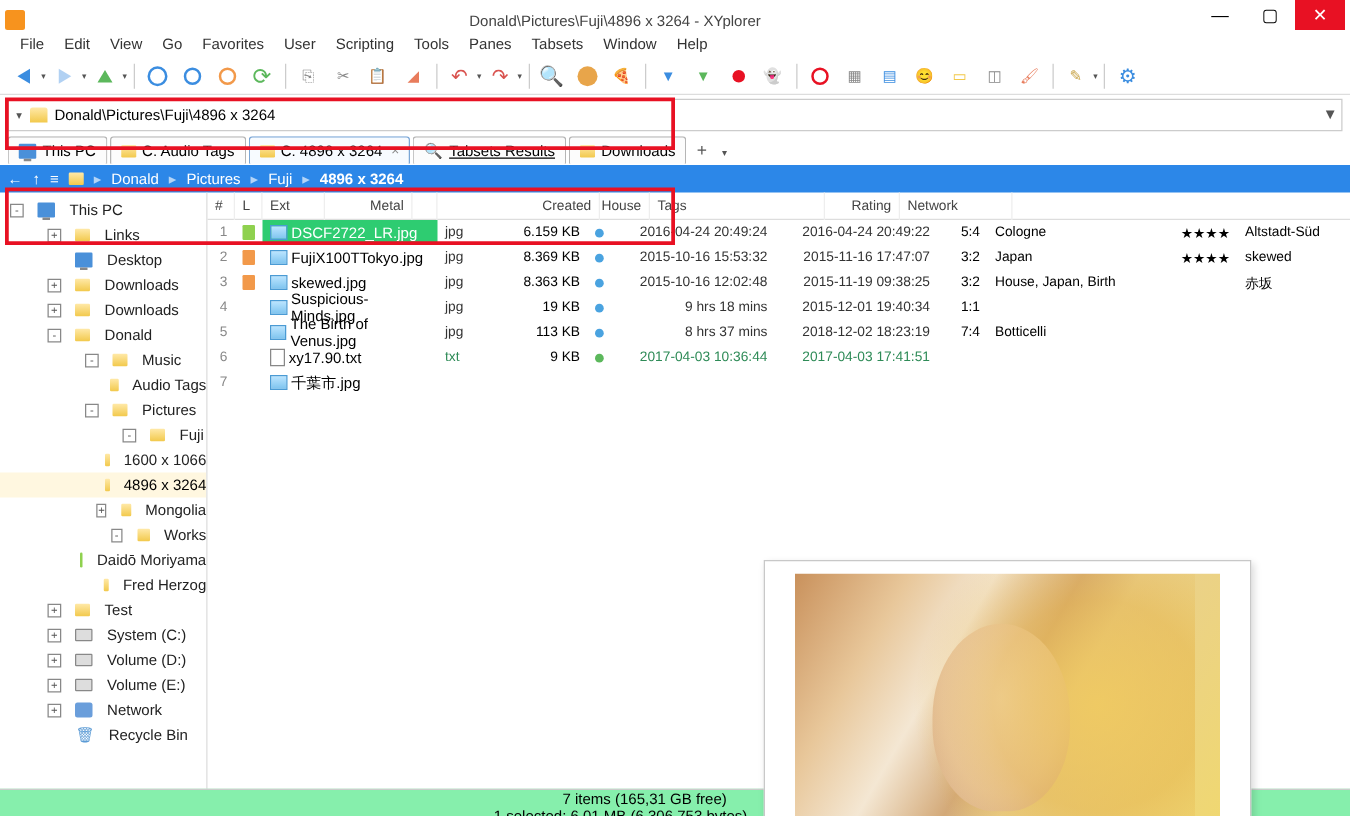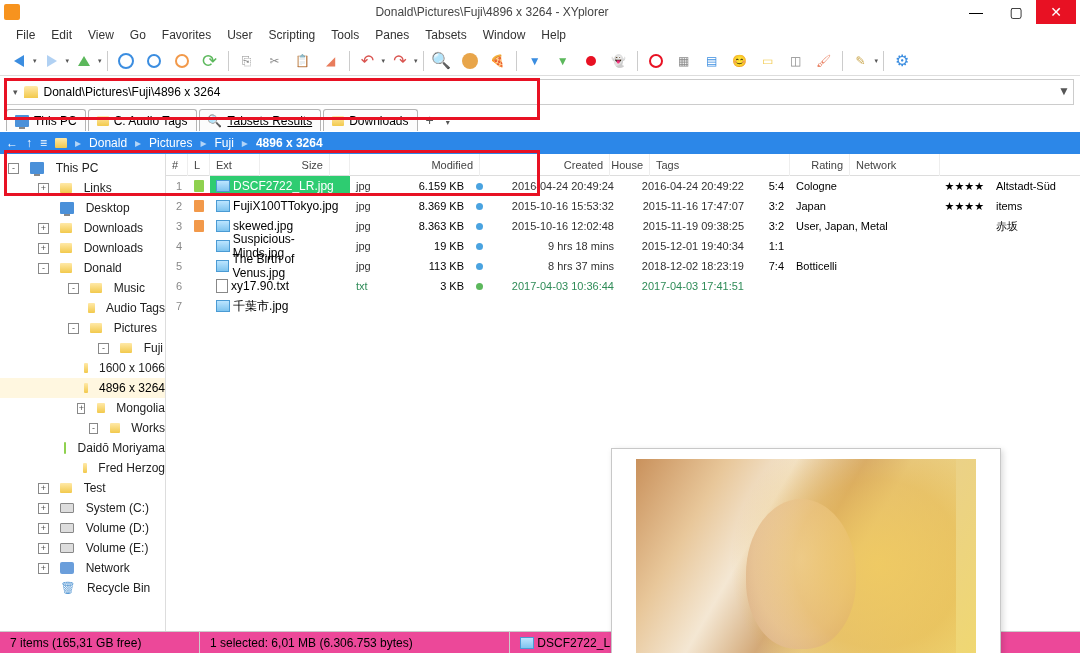--- a/index.html
+++ b/index.html
@@ -1,18 +1,18 @@
 <!DOCTYPE html>
 <html><head>
 <meta charset="utf-8">
 <style>
 * { margin: 0; padding: 0; box-sizing: border-box; font-family: "Segoe UI", Tahoma, sans-serif; font-size: 12px; }
 body { background: #fff; width: 1080px; height: 653px; overflow: hidden; position: relative; }
 
-.titlebar { height: 24px; background: #fff; display: flex; align-items: center; padding: 0 4px; position: relative; }
+.titlebar { height: 24px; background: #fff; display: flex; align-items: flex-end; padding: 0 4px; position: relative; }
 .titlebar-icon { width: 16px; height: 16px; background: #f7931e; border-radius: 2px; margin-right: 8px; }
 .titlebar-title { flex: 1; text-align: center; color: #444; font-size: 12px; }
 .titlebar-controls { display: flex; }
 .titlebar-btn { width: 40px; height: 24px; display: flex; align-items: center; justify-content: center; font-size: 14px; }
 .titlebar-btn.close { background: #e81123; color: #fff; }
 
 .menubar { height: 22px; display: flex; align-items: center; padding: 0 8px; gap: 0; }
 .menubar-item { padding: 3px 8px; color: #333; }
 
 .toolbar { height: 30px; display: flex; align-items: center; padding: 0 6px; gap: 2px; border-bottom: 1px solid #ddd; }
@@ -55,21 +55,21 @@
 .fl-cell.r { justify-content: flex-end; }
 .label-chip { width: 12px; height: 12px; display: inline-block; border-radius: 1px; }
 .dot { width: 7px; height: 7px; border-radius: 50%; display: inline-block; }
 .file-icon-img { width: 14px; height: 12px; background: linear-gradient(#bce5ff,#7ec4ef); border: 1px solid #4b9bd4; display: inline-block; }
 .file-icon-txt { width: 12px; height: 14px; background: #fff; border: 1px solid #888; display: inline-block; position: relative; }
 .sort-caret { font-size: 9px; color: #555; margin-left: 3px; }
 
 .tooltip { position: absolute; left: 445px; top: 294px; width: 390px; background: #fff; border: 1px solid #c8c8c8; box-shadow: 2px 2px 6px rgba(0,0,0,0.15); padding: 10px; z-index: 100; }
 .tooltip-img { width: 340px; height: 210px; background: linear-gradient(120deg,#c9915c 0%,#e8c79a 20%,#f4e7d3 35%,#d3a978 50%,#e9cf8f 60%,#f0d870 100%); margin: 0 auto 10px; position: relative; overflow: hidden; }
 
-.statusbar { position: absolute; bottom: 0; left: 0; right: 0; height: 22px; background: #ec4899; border-top: 1px solid #ccc; display: flex; align-items: center; }
+.statusbar { position: absolute; bottom: 0; left: 0; right: 0; height: 22px; background: #86efac; border-top: 1px solid #ccc; display: flex; align-items: center; flex-direction: column; }
 .statusbar-section { padding: 0 10px; border-right: 1px solid #ccc; height: 100%; display: flex; align-items: center; }
 
 .red-box { position: absolute; border: 3px solid #e81123; z-index: 50; pointer-events: none; }
 
 .icon-pc { width: 14px; height: 12px; background: #4a90d9; border-radius: 1px; display: inline-block; position: relative; }
 .icon-pc::after { content: ''; position: absolute; bottom: -2px; left: 4px; width: 6px; height: 2px; background: #888; }
 .icon-drive { width: 14px; height: 10px; background: #ddd; border: 1px solid #888; border-radius: 1px; display: inline-block; }
 .icon-net { width: 14px; height: 12px; background: #6a9edb; border-radius: 2px; display: inline-block; }
 .arrow-left { width: 0; height: 0; border-top: 6px solid transparent; border-bottom: 6px solid transparent; border-right: 10px solid #3b8de0; }
 .arrow-right { width: 0; height: 0; border-top: 6px solid transparent; border-bottom: 6px solid transparent; border-left: 10px solid #3b8de0; }
@@ -220,20 +220,25 @@
 
 <div class="tabbar-wrap">
 <div class="tabbar" id="tabbar">
       <div class="tab">
         <span class="icon-pc"></span>
         <span>This PC</span>
       </div>
       <div class="tab">
         <span class="folder-icon-s"></span>
         <span>C: Audio Tags</span>
+      </div>
+      <div class="tab active">
+        <span class="folder-icon-s"></span>
+        <span>C: 4896 x 3264</span>
+        <span class="tab-close">×</span>
       </div>
       <div class="tab">
         <span style="color:#3b8de0">🔍</span>
         <span><u>Tabsets Results</u></span>
       </div>
       <div class="tab">
         <span class="folder-icon-s"></span>
         <span>Downloads</span>
       </div>
       <span class="tab-add">+</span>
@@ -279,23 +284,22 @@
       <div class="tree-node"><span class="tree-spacer"></span><span class="tree-spacer"></span><span class="tree-toggle">+</span>&nbsp;<span class="icon-drive"></span>&nbsp;<span class="tree-label">Volume (D:)</span></div>
       <div class="tree-node"><span class="tree-spacer"></span><span class="tree-spacer"></span><span class="tree-toggle">+</span>&nbsp;<span class="icon-drive"></span>&nbsp;<span class="tree-label">Volume (E:)</span></div>
       <div class="tree-node"><span class="tree-spacer"></span><span class="tree-spacer"></span><span class="tree-toggle">+</span>&nbsp;<span class="icon-net"></span>&nbsp;<span class="tree-label">Network</span></div>
       <div class="tree-node"><span class="tree-spacer"></span><span class="tree-spacer"></span><span class="tree-spacer"></span>&nbsp;<span style="color:#5b9bd5">🗑</span>&nbsp;<span class="tree-label">Recycle Bin</span></div>
     </div>
   <div class="filelist">
     <div class="fl-header" id="flheader">
         <div class="fl-col" style="width: 22px;">#</div>
         <div class="fl-col" style="width: 22px;">L</div>
         <div class="fl-col" style="width: 50px;">Ext</div>
-        <div class="fl-col" style="width: 70px; justify-content: flex-end;">Size</div>
+        <div class="fl-col" style="width: 70px; justify-content: flex-end;">Metal</div>
         <div class="fl-col" style="width: 20px;"></div>
-        <div class="fl-col" style="width: 130px; justify-content: flex-end;">Modified</div>
         <div class="fl-col" style="width: 130px; justify-content: flex-end;">Created</div>
         <div class="fl-col" style="width: 40px; justify-content: flex-end;">House</div>
         <div class="fl-col" style="width: 140px;">Tags</div>
         <div class="fl-col" style="width: 60px; justify-content: flex-end; text-align: center;">Rating</div>
         <div class="fl-col" style="width: 90px;">Network</div>
       </div>
     <div id="flbody">
         <div class="fl-row sel">
           <div class="fl-cell r" style="width:22px;color:#888">1</div>
           <div class="fl-cell" style="width:22px">
@@ -323,37 +327,37 @@
           <div class="fl-cell" style="width:50px;color:#333">jpg</div>
           <div class="fl-cell r" style="width:70px">8.369 KB</div>
           <div class="fl-cell" style="width:20px">
             <span class="dot" style="background:#4aa3e0"></span>
           </div>
           <div class="fl-cell r" style="width:130px;color:#333">2015-10-16 15:53:32</div>
           <div class="fl-cell r" style="width:130px;color:#333">2015-11-16 17:47:07</div>
           <div class="fl-cell r" style="width:40px">3:2</div>
           <div class="fl-cell" style="width:140px">Japan</div>
           <div class="fl-cell r" style="width:60px">★★★★</div>
-          <div class="fl-cell" style="width:90px">items</div>
+          <div class="fl-cell" style="width:90px">skewed</div>
         </div>
         <div class="fl-row">
           <div class="fl-cell r" style="width:22px;color:#888">3</div>
           <div class="fl-cell" style="width:22px">
             <span class="label-chip" style="background:#f2994a"></span>
           </div>
           <div class="fl-cell name-cell" style="width:140px"><span class="file-icon-img"></span>&nbsp;<span>skewed.jpg</span></div>
           <div class="fl-cell" style="width:50px;color:#333">jpg</div>
           <div class="fl-cell r" style="width:70px">8.363 KB</div>
           <div class="fl-cell" style="width:20px">
             <span class="dot" style="background:#4aa3e0"></span>
           </div>
           <div class="fl-cell r" style="width:130px;color:#333">2015-10-16 12:02:48</div>
           <div class="fl-cell r" style="width:130px;color:#333">2015-11-19 09:38:25</div>
           <div class="fl-cell r" style="width:40px">3:2</div>
-          <div class="fl-cell" style="width:140px">User, Japan, Metal</div>
+          <div class="fl-cell" style="width:140px">House, Japan, Birth</div>
           <div class="fl-cell r" style="width:60px"></div>
           <div class="fl-cell" style="width:90px">赤坂</div>
         </div>
         <div class="fl-row">
           <div class="fl-cell r" style="width:22px;color:#888">4</div>
           <div class="fl-cell" style="width:22px"></div>
           <div class="fl-cell name-cell" style="width:140px"><span class="file-icon-img"></span>&nbsp;<span>Suspicious-Minds.jpg</span></div>
           <div class="fl-cell" style="width:50px;color:#333">jpg</div>
           <div class="fl-cell r" style="width:70px">19 KB</div>
           <div class="fl-cell" style="width:20px">
@@ -380,21 +384,21 @@
           <div class="fl-cell r" style="width:40px">7:4</div>
           <div class="fl-cell" style="width:140px">Botticelli</div>
           <div class="fl-cell r" style="width:60px"></div>
           <div class="fl-cell" style="width:90px"></div>
         </div>
         <div class="fl-row">
           <div class="fl-cell r" style="width:22px;color:#888">6</div>
           <div class="fl-cell" style="width:22px"></div>
           <div class="fl-cell name-cell" style="width:140px"><span class="file-icon-txt"></span>&nbsp;<span>xy17.90.txt</span></div>
           <div class="fl-cell" style="width:50px;color:#2e8b57">txt</div>
-          <div class="fl-cell r" style="width:70px">3 KB</div>
+          <div class="fl-cell r" style="width:70px">9 KB</div>
           <div class="fl-cell" style="width:20px">
             <span class="dot" style="background:#5cb85c"></span>
           </div>
           <div class="fl-cell r" style="width:130px;color:#2e8b57">2017-04-03 10:36:44</div>
           <div class="fl-cell r" style="width:130px;color:#2e8b57">2017-04-03 17:41:51</div>
           <div class="fl-cell r" style="width:40px"></div>
           <div class="fl-cell" style="width:140px"></div>
           <div class="fl-cell r" style="width:60px"></div>
           <div class="fl-cell" style="width:90px"></div>
         </div>

